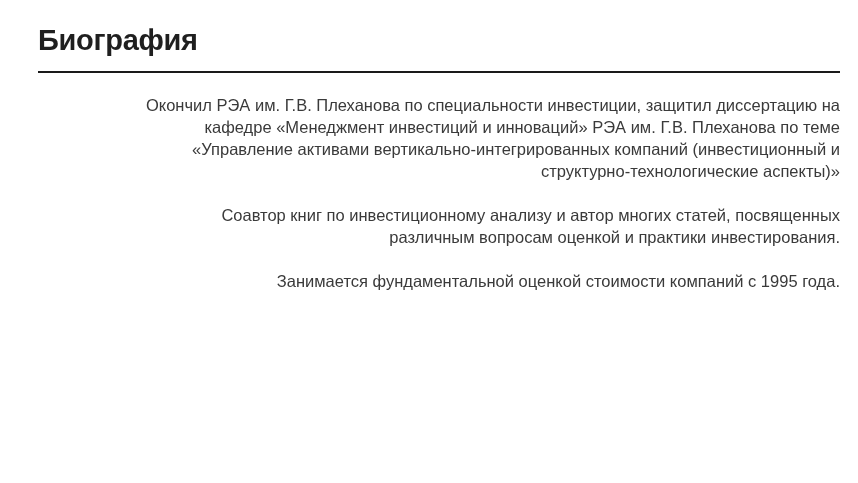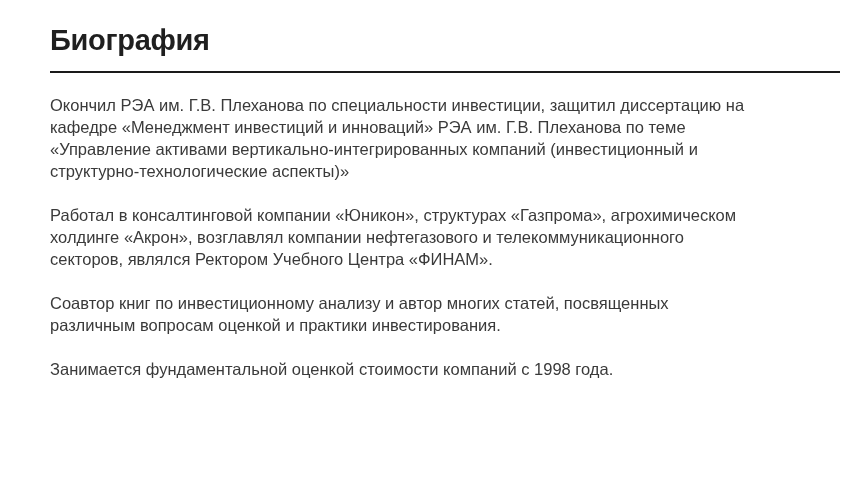--- a/index.html
+++ b/index.html
@@ -11,21 +11,21 @@
     width: 858px;
     height: 483px;
     overflow: hidden;
     font-family: "Liberation Sans", "DejaVu Sans", sans-serif;
     -webkit-font-smoothing: antialiased;
   }
   .page {
     box-sizing: border-box;
     width: 858px;
     height: 349px;
-    padding: 23px 18px 0 50px;
+    padding: 23px 18px 0 38px;
     background: #ffffff;
   }
   .page-title {
     margin: 0;
     font-size: 29px;
     line-height: 34px;
     font-weight: 800;
     letter-spacing: -0.3px;
     color: #1f1f1f;
   }
@@ -37,33 +37,31 @@
   }
   .content {
     margin-top: 21px;
   }
   .content p {
     margin: 0 0 22px 0;
     font-size: 16.5px;
     line-height: 22px;
     color: #3a3a3a;
     white-space: pre-line;
+    text-align: right;
   }
 </style>
 </head>
 <body>
 
 <div class="page">
   <h1 class="page-title">Биография</h1>
   <hr class="title-divider">
   <div class="content">
     <p>Окончил РЭА им. Г.В. Плеханова по специальности инвестиции, защитил диссертацию на
 кафедре «Менеджмент инвестиций и инноваций» РЭА им. Г.В. Плеханова по теме
 «Управление активами вертикально-интегрированных компаний (инвестиционный и
 структурно-технологические аспекты)»</p>
-    <p>Работал в консалтинговой компании «Юникон», структурах «Газпрома», агрохимическом
-холдинге «Акрон», возглавлял компании нефтегазового и телекоммуникационного
-секторов, являлся Ректором Учебного Центра «ФИНАМ».</p>
     <p>Соавтор книг по инвестиционному анализу и автор многих статей, посвященных
 различным вопросам оценкой и практики инвестирования.</p>
-    <p>Занимается фундаментальной оценкой стоимости компаний с 1998 года.</p>
+    <p>Занимается фундаментальной оценкой стоимости компаний с 1995 года.</p>
   </div>
 </div>
 
 </body></html>

